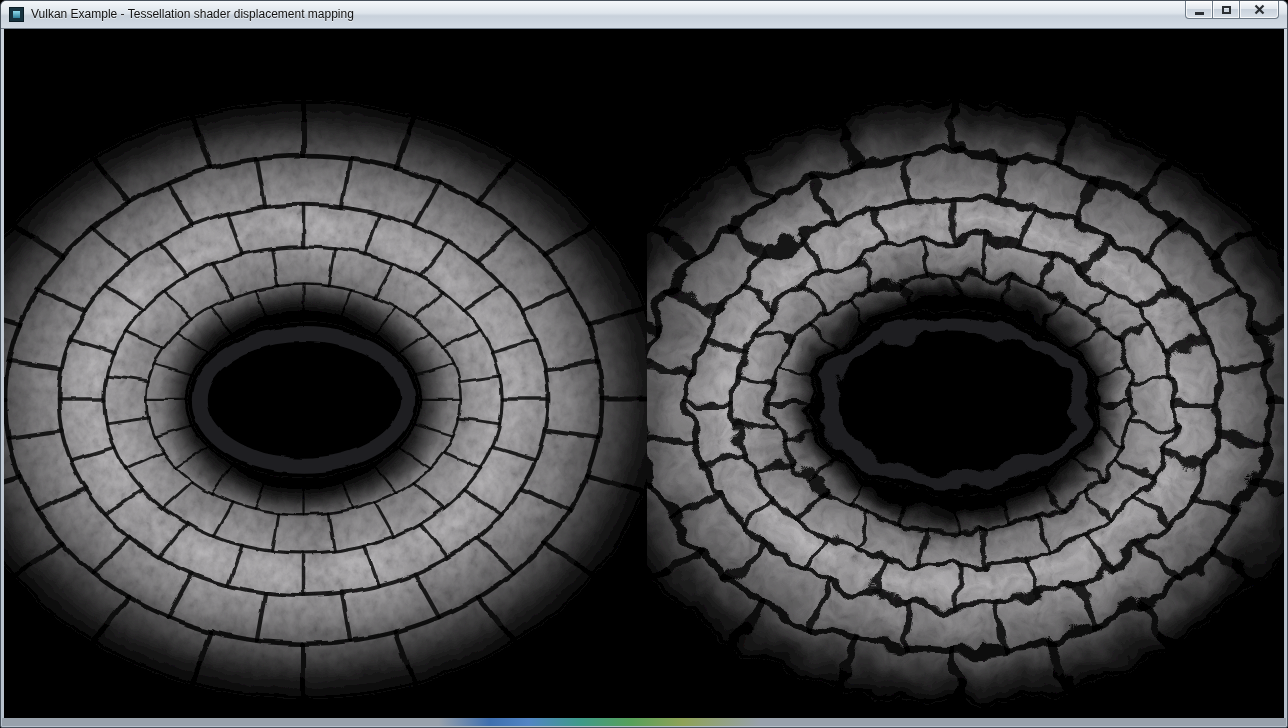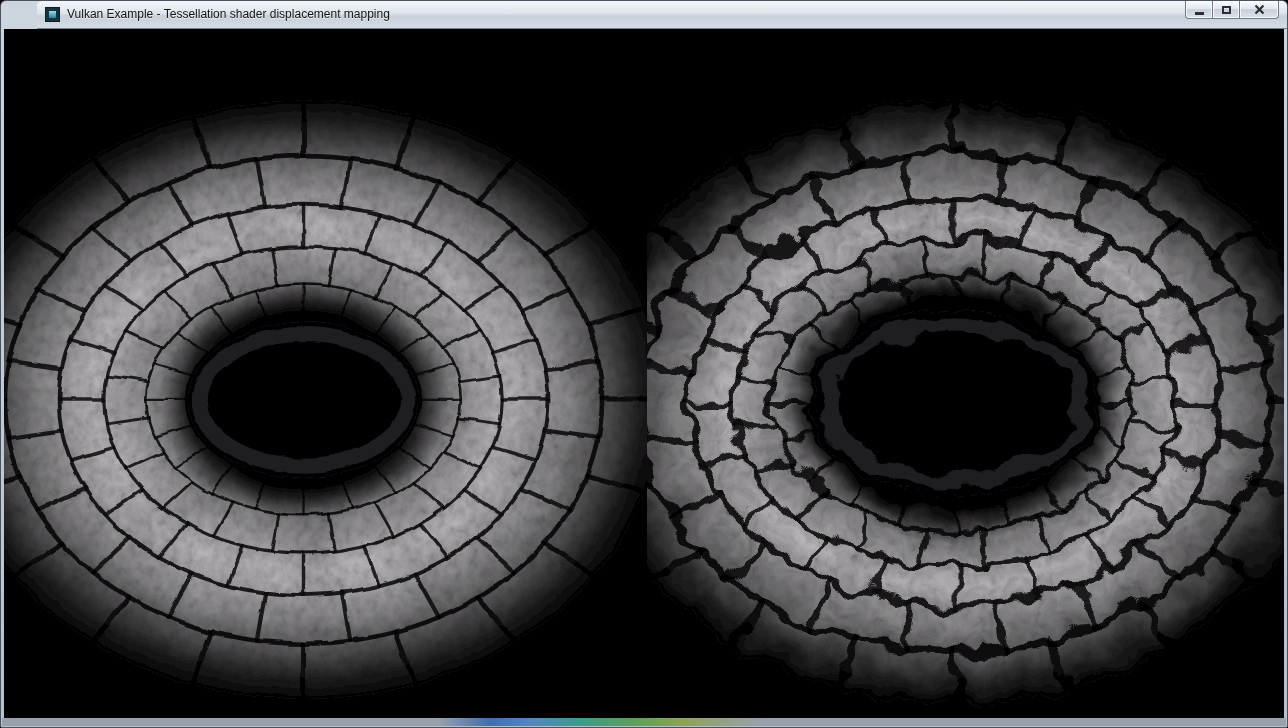--- a/index.html
+++ b/index.html
@@ -10,21 +10,20 @@
     border:1px solid #49535e;
     border-radius:6px 6px 2px 2px;
     overflow:hidden;
     font-family:"Liberation Sans", sans-serif;
   }
   .titlebar{
     position:relative;height:28px;
     background:linear-gradient(#f4f7fa,#dde4eb 45%,#c8d1db 55%,#d3dbe4);
     border-bottom:1px solid #76818d;
     border-radius:5px 5px 0 0;
-    margin-left:36px;
   }
   .app-icon{
     position:absolute;left:8px;top:6px;width:15px;height:15px;
     background:#16323f;border:1px solid #0b1d26;
   }
   .app-icon .inner{
     position:absolute;left:3px;top:3px;width:7px;height:7px;
     background:linear-gradient(#8fdcEe,#2e7f9a);
   }
   .window-title{

